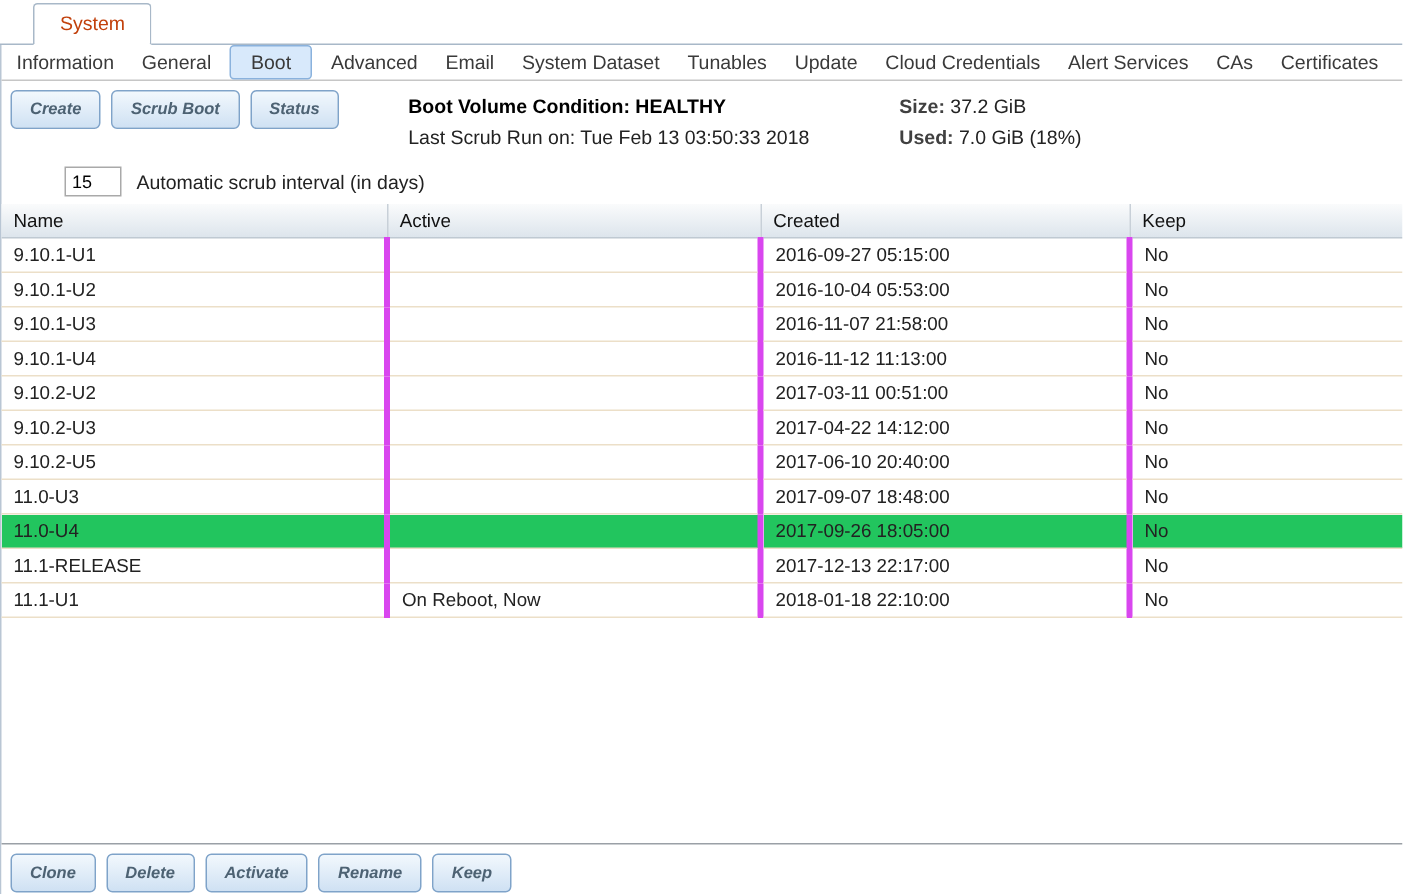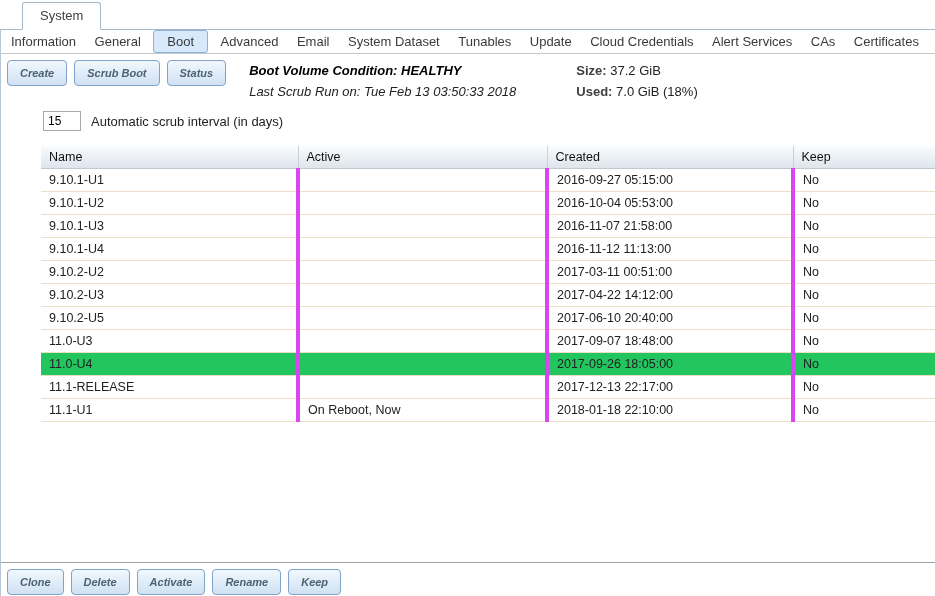--- a/index.html
+++ b/index.html
@@ -4,46 +4,46 @@
 <style>
   * { box-sizing: border-box; margin: 0; padding: 0; }
   html, body { width: 935px; height: 596px; overflow: hidden; background: #fff;
     font-family: "Liberation Sans", sans-serif; color: #222; }
 
   
   .tabbar { height: 30px; display: flex; align-items: flex-end;
     border-bottom: 1px solid #a8b8c8; background: #fff; }
   .tab { margin-left: 22px; margin-bottom: -1px; background: #fff;
     border: 1px solid #a8b8c8; border-bottom: 1px solid #fff;
-    border-radius: 3px 3px 0 0; padding: 5px 17px 6px 17px; font-size: 13px; color: #404040; }
+    border-radius: 3px 3px 0 0; padding: 5px 17px 6px 17px; font-size: 13px; color: #c2410c; }
 
   .panel { height: 566px; border-left: 1px solid #b9c6d4; display: flex; flex-direction: column; }
 
   
   .nav { display: flex; align-items: center; justify-content: space-between;
     padding: 2px 10px 2px 4px; height: 24px; border-bottom: 1px solid #c6c6c6; }
   .nav-item { padding: 3px 6px; font-size: 13px; color: #3a3a3a; white-space: nowrap; cursor: default; }
   .nav-item.active { background: #d8e9fb; border: 1px solid #8ab2dd; border-radius: 3px; padding: 3px 13px; }
 
   
   .toolbar-area { padding: 6px 6px 4px 6px; }
   .toolbar-row { display: flex; align-items: flex-start; }
   .btn { background: linear-gradient(#f2f8fd, #cfe1f3); border: 1px solid #7fa3c9;
     border-radius: 4px; padding: 6px 12px; font-family: "Liberation Sans", sans-serif;
     font-size: 11px; font-weight: bold; color: #4d6273; margin-right: 7px; cursor: pointer; font-style: italic; }
-  .status-block { margin-left: 16px; font-size: 13px; line-height: 21px; font-style: italic; }
+  .status-block { margin-left: 39px; font-size: 13px; line-height: 21px; }
   .status-line-1 { font-weight: bold; color: #000; }
   .size-block { margin-left: 60px; font-size: 13px; line-height: 21px; }
   .b { font-weight: bold; color: #404040; }
   .interval-row { margin-top: 9px; display: flex; align-items: center; font-size: 13px; margin-left: 36px; }
   .interval-input { width: 38px; height: 20px; border: 1px solid #a9a9a9; font-size: 12px;
     padding: 2px 4px; font-family: "Liberation Sans", sans-serif; margin-right: 10px; }
 
   
-  .grid { margin-top: 11px; padding-left: 40px; }
+  .grid { margin-top: 1px; }
   table { width: 100%; border-collapse: collapse; font-size: 12.5px; table-layout: fixed; }
   col.c-name { width: 257px; } col.c-active { width: 249px; } col.c-created { width: 246px; }
   thead th { background: linear-gradient(#fafbfc, #dde5ec); border-bottom: 1px solid #bfc9d2;
     border-left: 1px solid #c8d0d8; border-right: 1px solid #c8d0d8;
     text-align: left; font-weight: normal; color: #111; padding: 4px 8px; height: 22px; }
   thead th:first-child { border-left: none; }
   thead th:last-child { border-right: none; }
   tbody td { border-bottom: 1px solid #ecdfc8; border-left: 4px solid #d946ef;
     border-right: 1px solid #ecdfc8; padding: 4px 8px; height: 22px; background: #fff;
     white-space: nowrap; overflow: hidden; }

